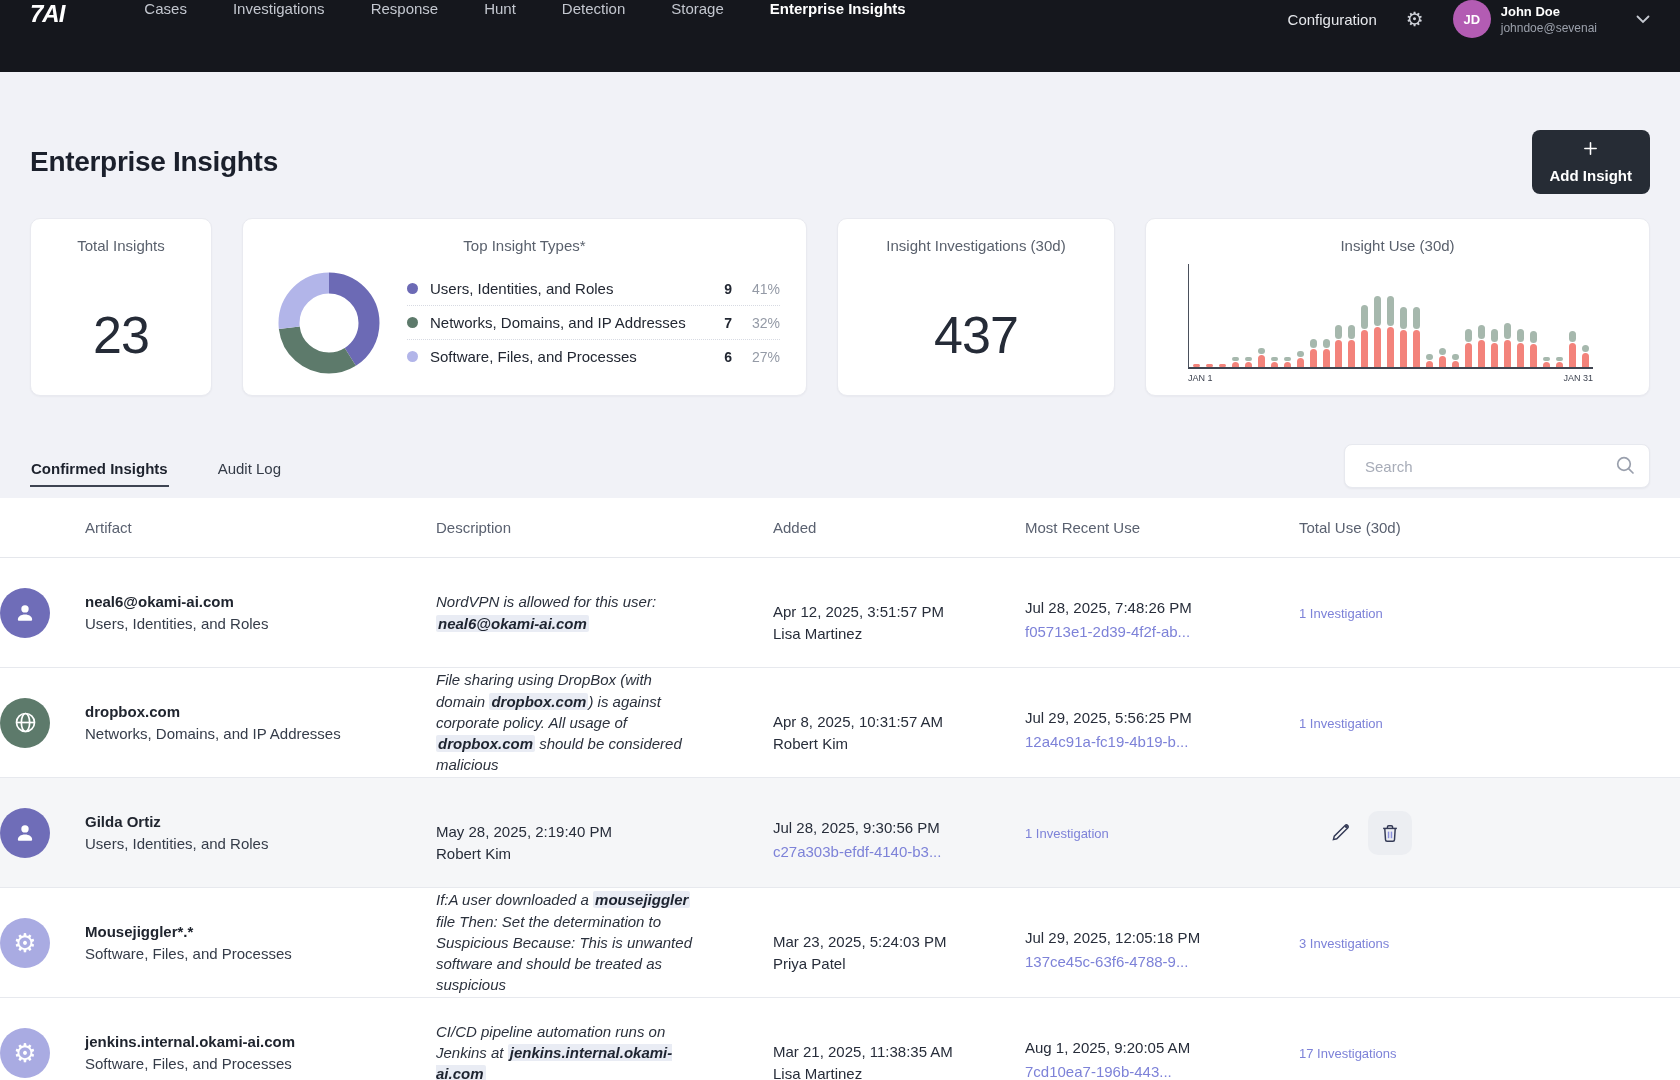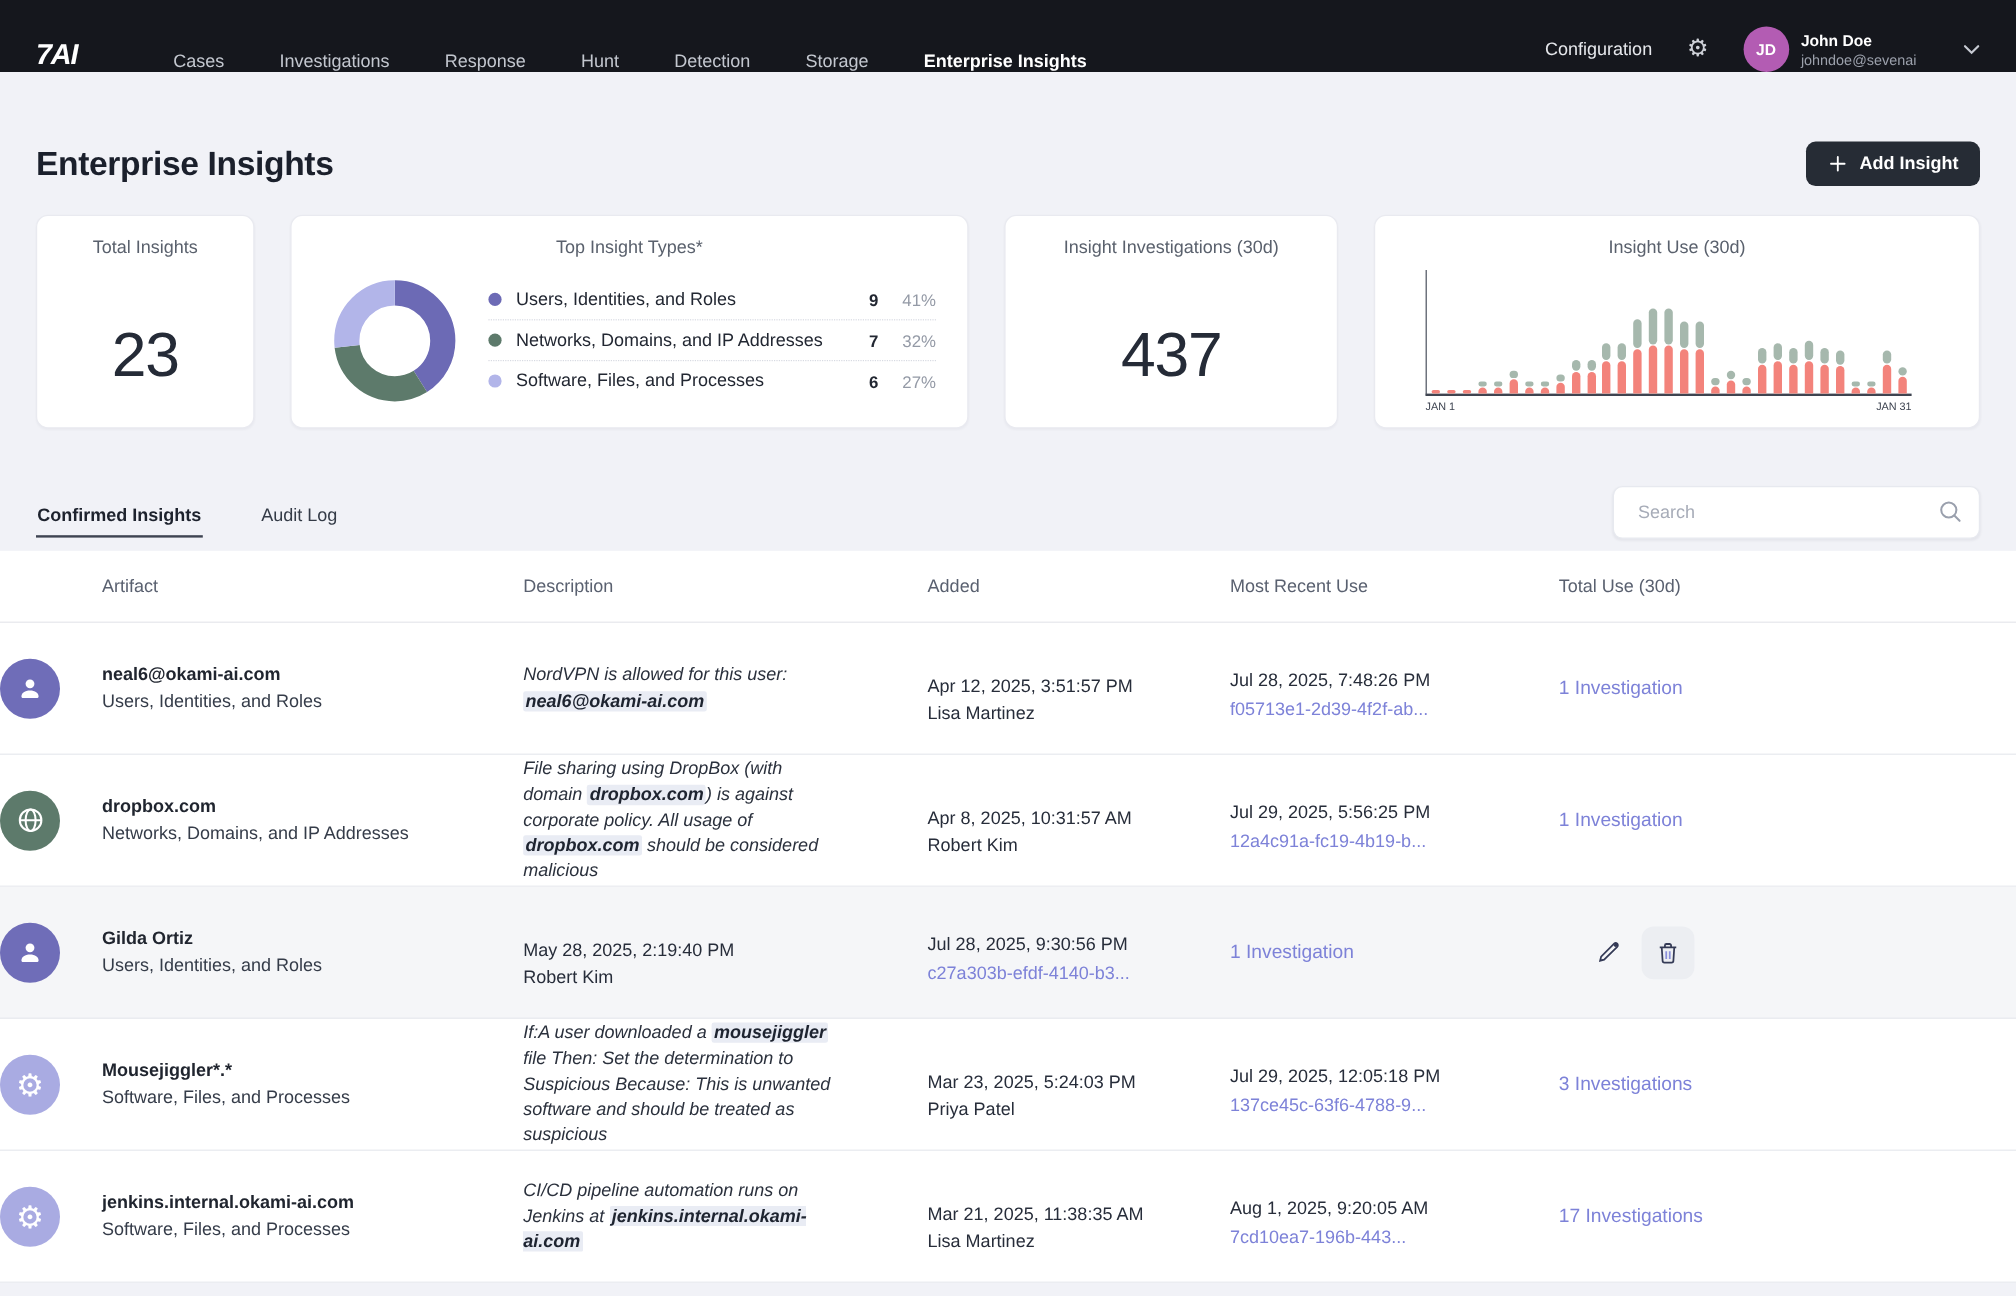--- a/index.html
+++ b/index.html
@@ -1,39 +1,39 @@
 <!DOCTYPE html>
 <html><head>
 <meta charset="utf-8">
 <style>
   * { margin:0; padding:0; box-sizing:border-box; }
   html,body { width:1680px; height:1080px; overflow:hidden; }
   body { font-family:"Liberation Sans","DejaVu Sans",sans-serif; background:#f1f2f7; color:#1d222c; }
 
   
-  .topbar { height:60px; background:#15171d; display:flex; align-items:flex-end; padding:0 30px; }
+  .topbar { height:72px; background:#15171d; display:flex; align-items:flex-start; padding:0 30px; }
   .logo { color:#fff; font-size:24px; font-weight:800; font-style:italic; letter-spacing:-1px; margin-right:80px; }
   .nav-items { display:flex; align-items:center; gap:46px; }
   .nav-item { color:#c3c7cf; font-size:15px; cursor:pointer; white-space:nowrap; }
   .nav-item.active { color:#ffffff; font-weight:700; }
   .topbar-right { margin-left:auto; display:flex; align-items:center; gap:29px; }
   .config-link { color:#e6e8ec; font-size:15px; cursor:pointer; }
   .gear-glyph { font-size:20px; color:#ced1d8; cursor:pointer; line-height:1; }
   .user-chip { display:flex; align-items:center; gap:10px; cursor:pointer; }
   .avatar { width:38px; height:38px; border-radius:50%; background:#b35cb3; color:#fff; font-size:13px; font-weight:700; display:flex; align-items:center; justify-content:center; }
   .user-meta { display:flex; flex-direction:column; gap:2px; }
   .user-name { color:#fff; font-size:13px; font-weight:700; }
   .user-email { color:#9ba0ab; font-size:12px; }
   .chev { margin-left:10px; display:flex; }
 
   
   .main { padding:0 30px; }
   .page-head { display:flex; align-items:center; justify-content:space-between; margin-top:58px; margin-bottom:24px; }
   h1 { font-size:28px; font-weight:700; color:#1b202c; letter-spacing:-0.3px; }
-  .add-btn { display:flex; align-items:center; gap:10px; background:#262c35; color:#fff; border:none; border-radius:8px; padding:10px 18px; font-size:15px; font-weight:700; cursor:pointer; font-family:inherit; }
+  .add-btn { display:flex; align-items:center; gap:10px; background:#262c35; color:#fff; border:none; border-radius:8px; padding:10px 18px; font-size:15px; font-weight:700; cursor:pointer; font-family:inherit;flex-direction:column; }
 
   
   .cards { display:flex; gap:30px; }
   .card { background:#fff; border:1px solid #e9eaf0; border-radius:10px; height:178px; box-shadow:0 1px 2px rgba(20,25,40,.04); display:flex; flex-direction:column; }
   .card-title { text-align:center; color:#5a616d; font-size:15px; margin-top:18px; }
   .card-kpi { flex:1; display:flex; align-items:center; justify-content:center; }
   .kpi-value { font-size:52px; font-weight:400; color:#252b37; letter-spacing:-1px; padding-bottom:4px;margin-top:24px; }
   .card-total { width:182px; }
   .card-types { width:565px; }
   .card-invest { width:278px; }
@@ -73,21 +73,21 @@
   .trow.hovered { background:#f5f6f8; }
   .row-icon { width:50px; height:50px; border-radius:50%; display:flex; align-items:center; justify-content:center; }
   .row-icon .gear-white { font-size:26px; color:#fff; line-height:1; }
   .cell-artifact { padding-right:24px; }
   .artifact-name { font-size:15px; font-weight:700; color:#20252f; margin-bottom:5px; }
   .artifact-type { font-size:15px; color:#353c49; }
   .cell-desc { font-size:15px; line-height:1.42; color:#2b313d; padding-right:68px;font-style:italic; }
   .hl { background:#e9ecf4; font-weight:700; color:#1e2430; padding:0 2px; border-radius:2px; }
   .cell-date { font-size:15px; color:#272d3a; line-height:1.45; padding-right:20px;margin-top:20px; }
   .id-link { color:#7d82d8; font-size:15px; margin-top:2px; cursor:pointer; display:inline-block; max-width:250px; white-space:nowrap; overflow:hidden; }
-  .use-link { color:#7d82d8; font-size:16px; cursor:pointer;margin-top:20px; }
+  .use-link { color:#7d82d8; font-size:13px; cursor:pointer;margin-top:20px; }
   .cell-actions { display:flex; align-items:center; justify-content:flex-end; gap:16px; padding-right:58px; visibility:hidden; }
   .trow.hovered .cell-actions { visibility:visible; }
   .icon-btn { background:none; border:none; cursor:pointer; display:flex; align-items:center; justify-content:center; padding:0; }
   .trash-btn { width:44px; height:44px; background:#eceef2; border-radius:10px; }
 </style>
 </head>
 <body>
 
 <nav class="topbar">
   <div class="logo">7AI</div>

